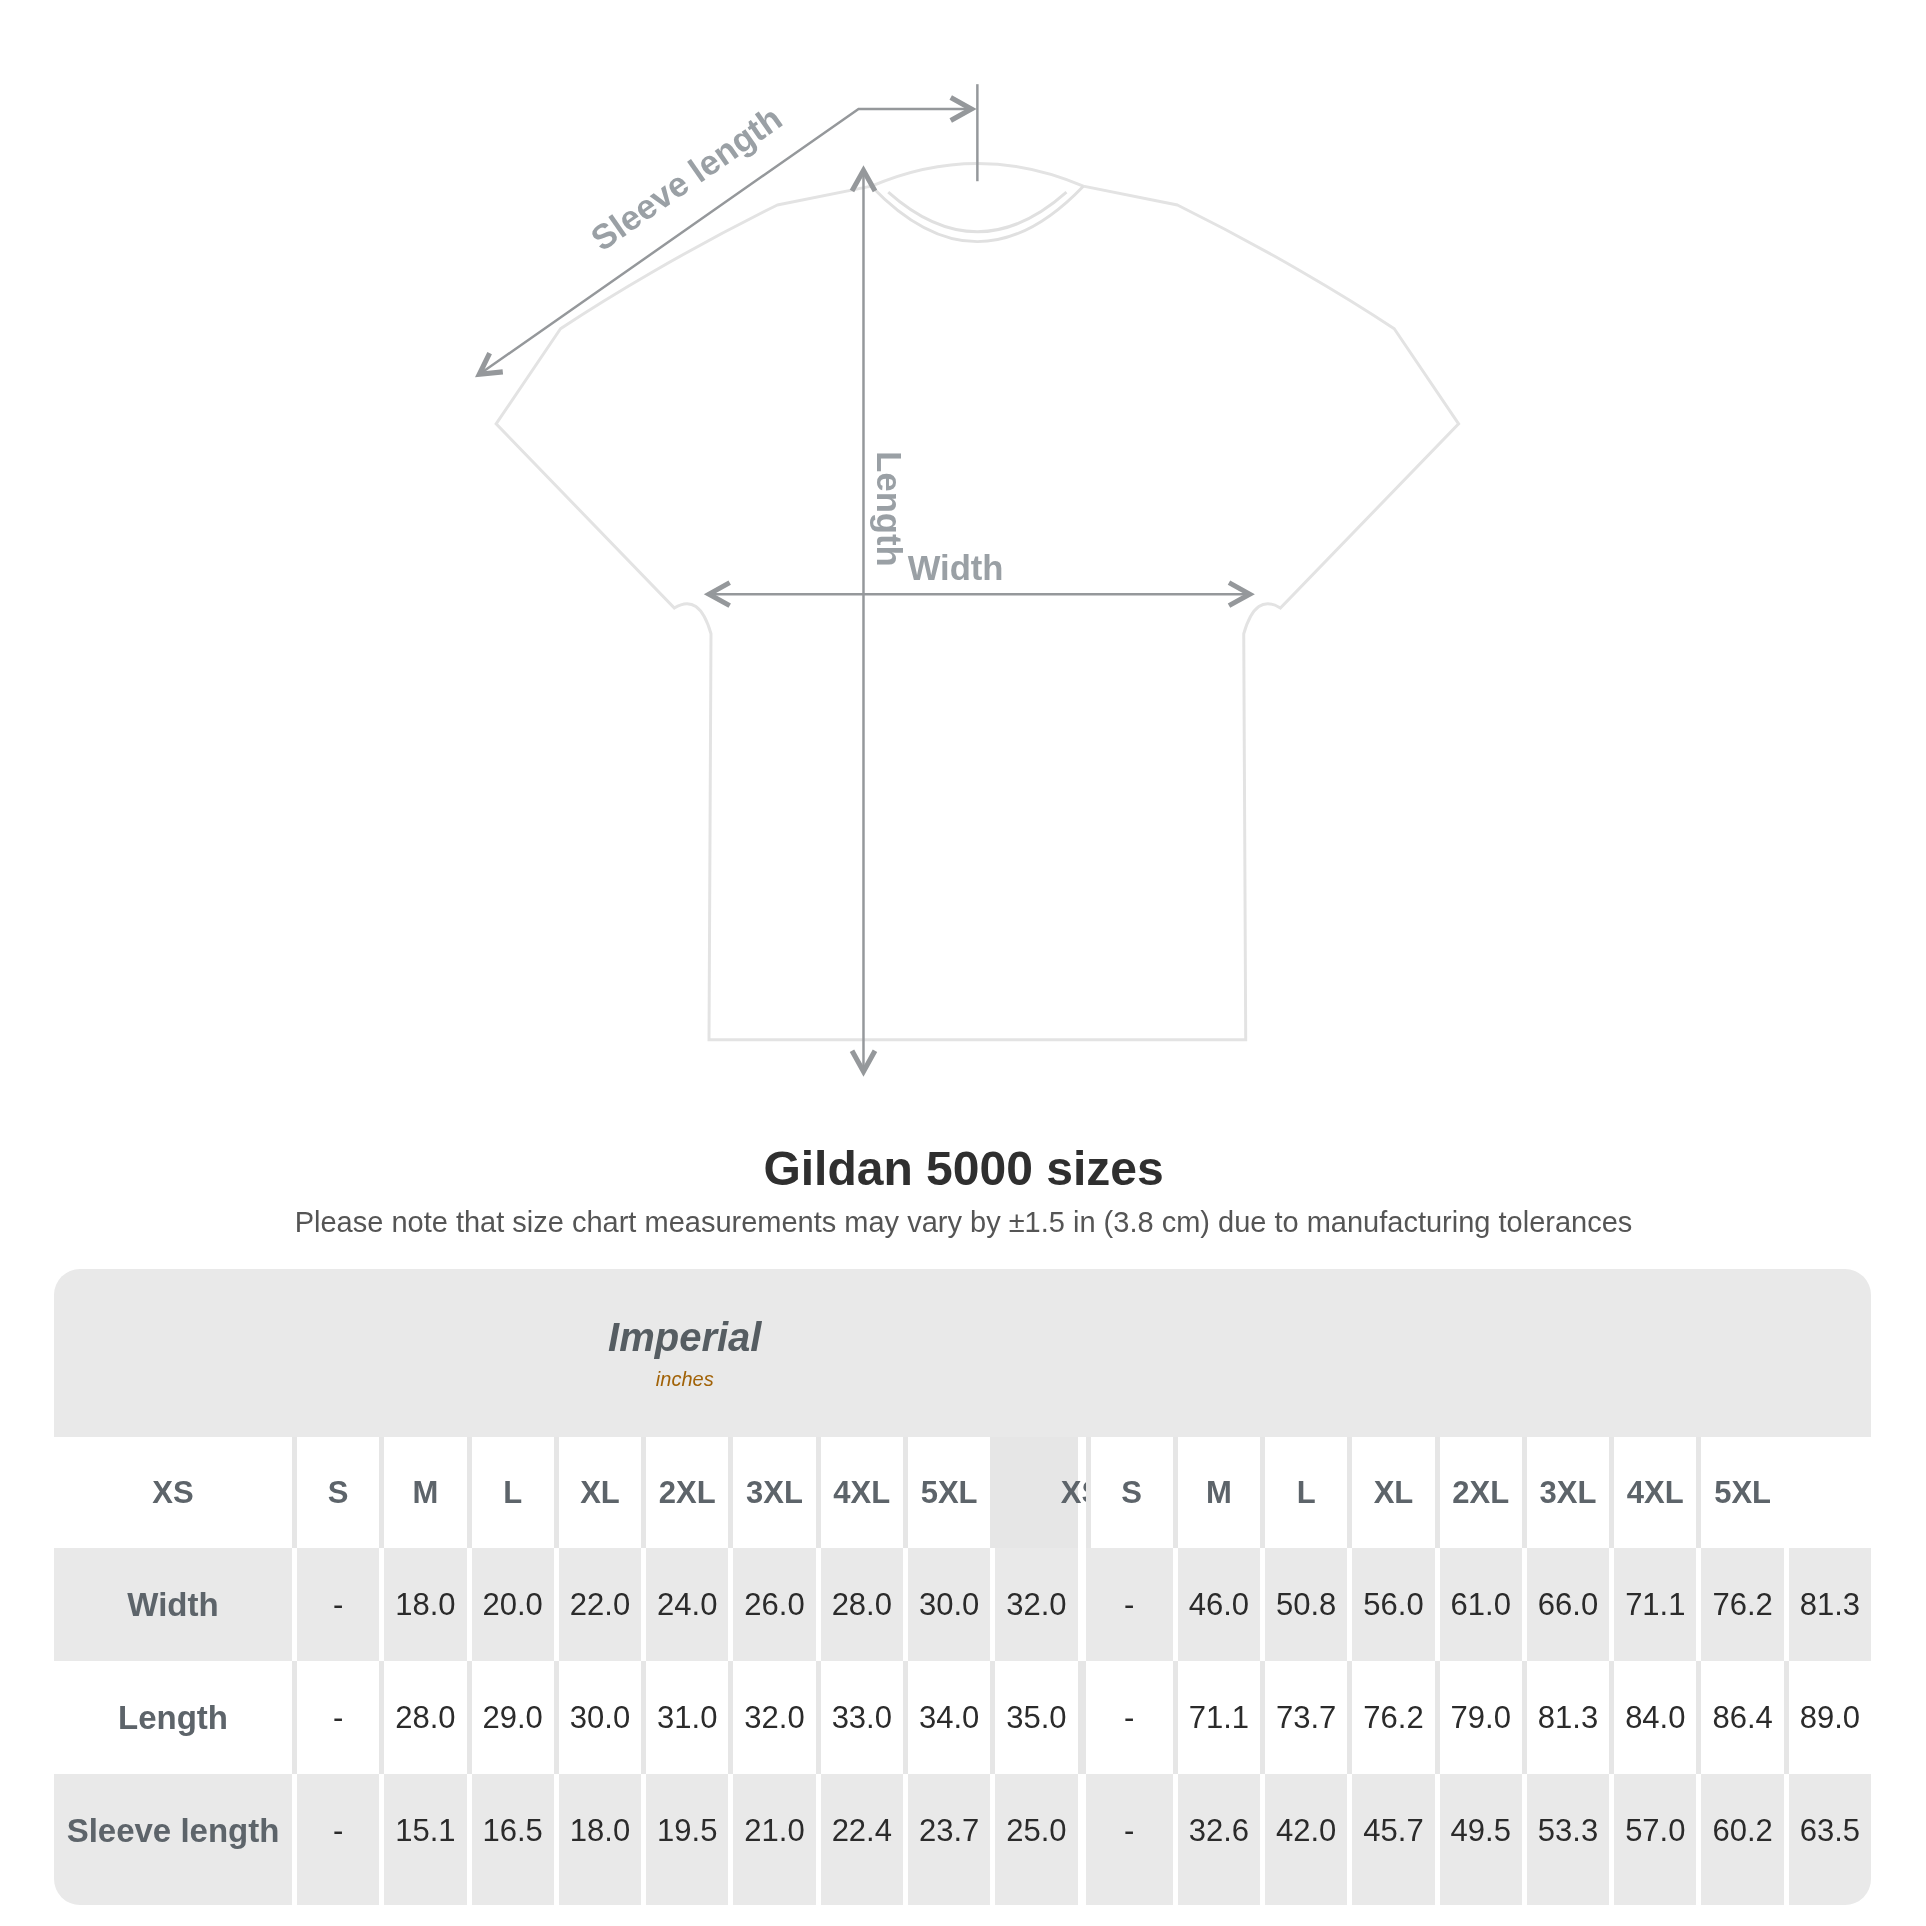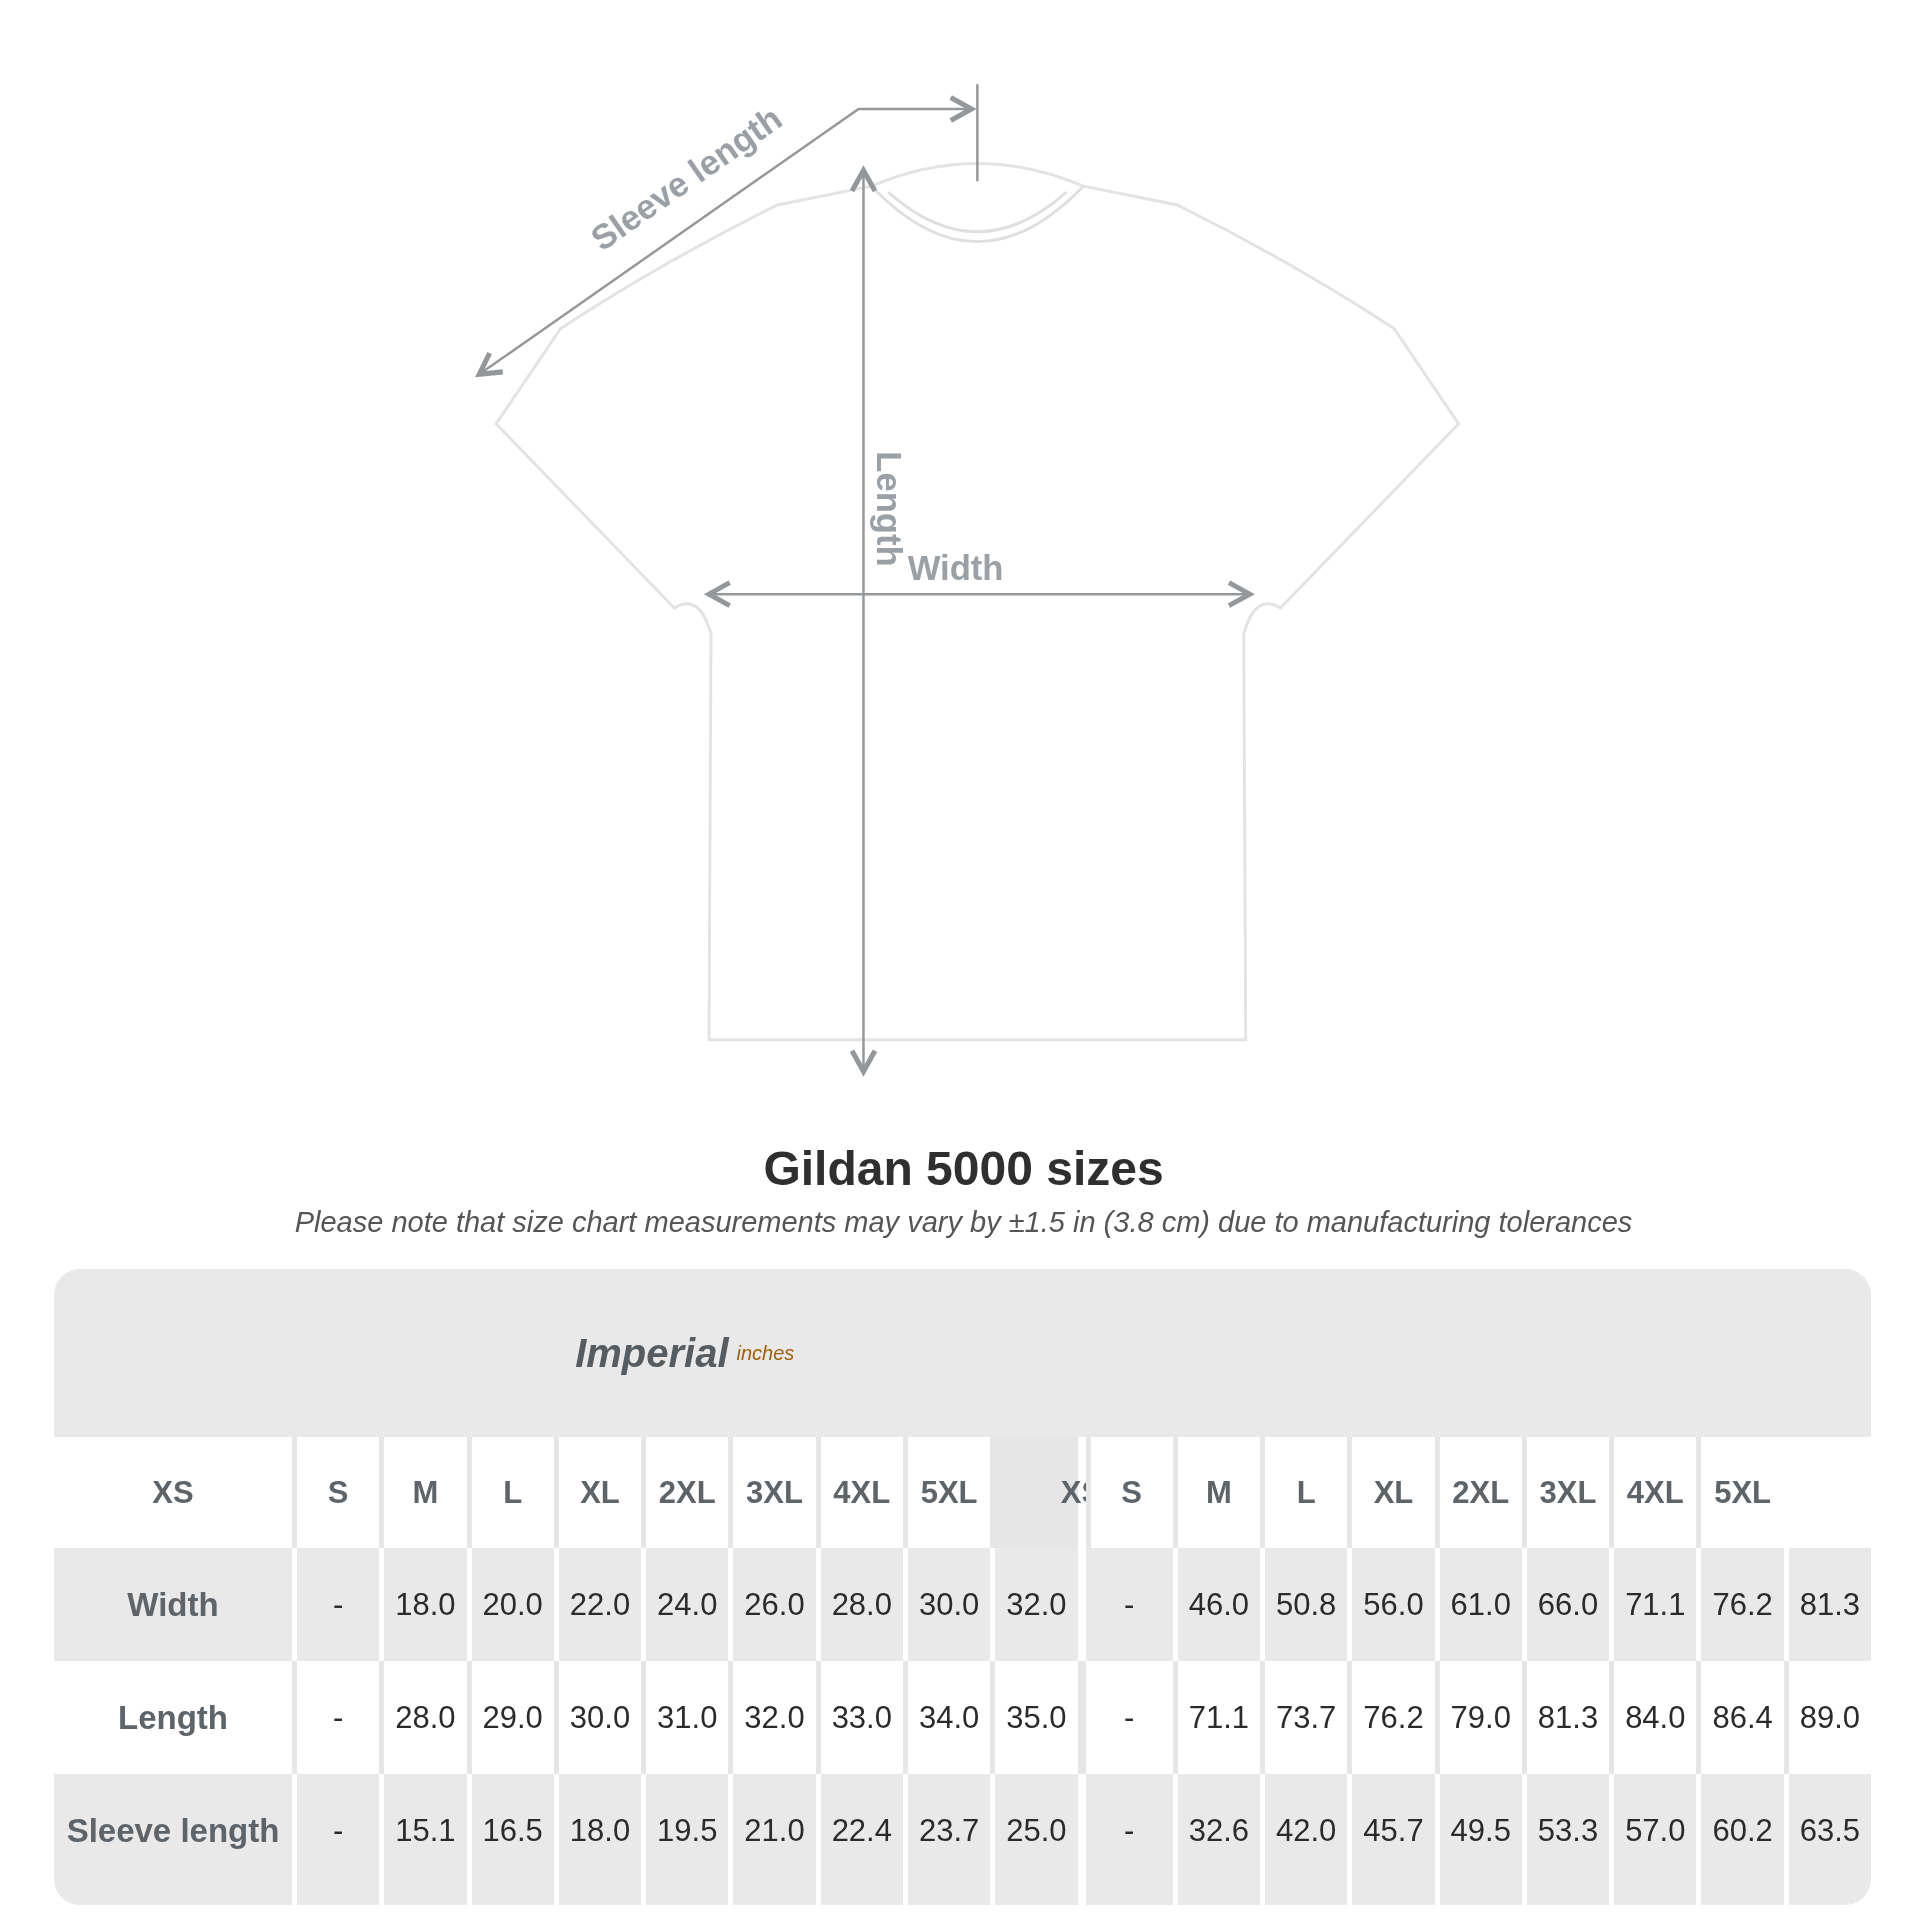--- a/index.html
+++ b/index.html
@@ -10,27 +10,27 @@
   .diagram-wrap svg{display:block;width:100%;height:100%;}
   .tee-outline{fill:#ffffff;stroke:#e3e3e3;stroke-width:3;}
   .tee-detail{fill:none;stroke:#e0e0e0;stroke-width:3;}
   .measure{stroke:#95989b;stroke-width:2.5;fill:none;}
   .diag-label{font-family:"Liberation Sans",sans-serif;font-weight:bold;font-size:35px;fill:#9aa0a5;}
 
   
   .page-title{position:absolute;left:0;top:1141px;width:100%;text-align:center;
     font-size:48px;font-weight:bold;color:#2f2f2f;}
   .page-note{position:absolute;left:0;top:1206px;width:100%;text-align:center;
-    font-size:29px;font-style:italic;color:#555;}
+    font-size:29px;color:#555;}
 
   
   .size-table{position:absolute;left:54px;top:1269px;width:1817px;border-radius:26px;overflow:hidden;}
   .trow{display:grid;grid-template-columns:238px repeat(9,1fr) 8px repeat(9,1fr);}
   .band{height:168px;background:#e9e9e9;align-items:center;}
-  .unit-group{display:flex;align-items:center;justify-content:center;gap:8px;}
+  .unit-group{display:flex;flex-direction:column;align-items:center;justify-content:center;gap:8px;}
   .unit-group.imperial{grid-column:2 / span 9;}
   .unit-group.metric{grid-column:12 / span 9;}
   .unit-name{font-size:40px;font-weight:bold;font-style:italic;color:#565d62;}
   .unit-sub{font-size:20px;font-style:italic;color:#a16207;}
 
   .cell{display:flex;align-items:center;justify-content:center;border-left:5px solid transparent;}
   .cell:first-child{border-left:none;}
   .cell.after-spacer{border-left:none;}
   .row-white .cell{background:#ffffff;border-left-color:#e6e6e6;}
   .row-gray  .cell{background:#e9e9e9;border-left-color:#ffffff;}

